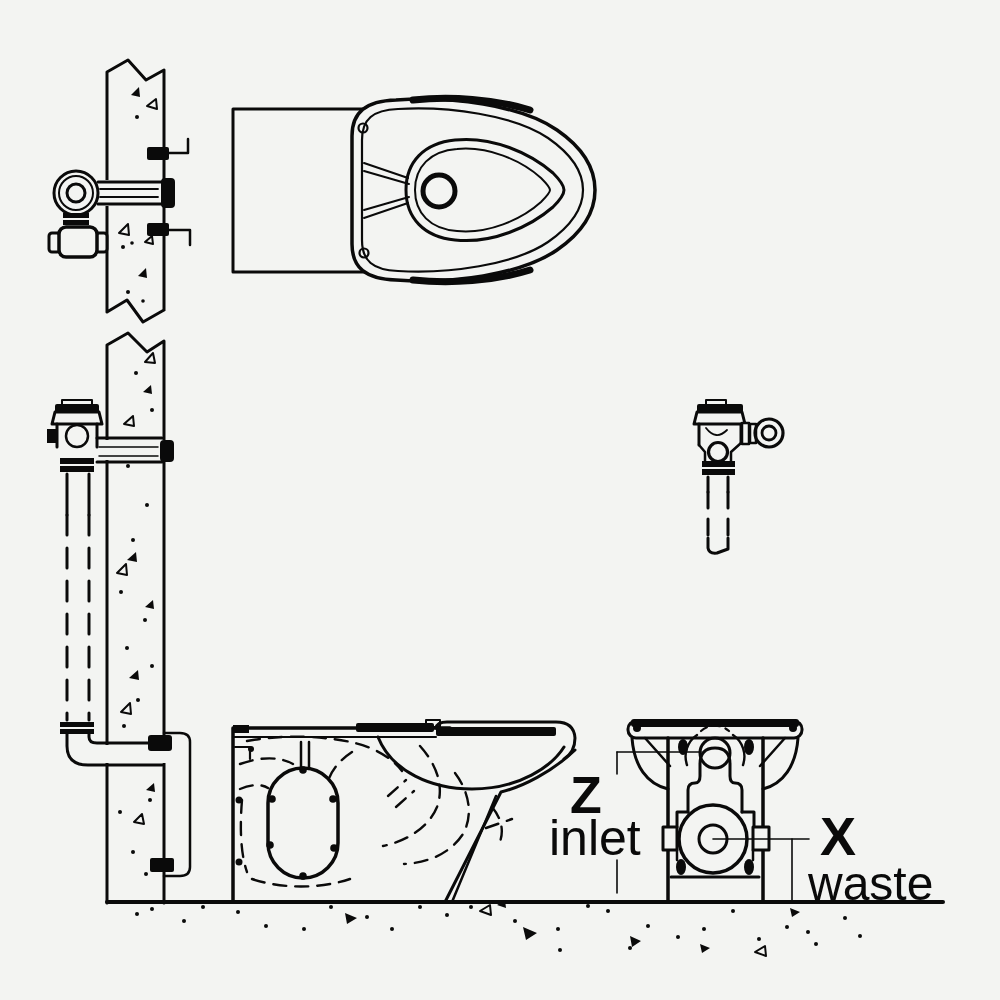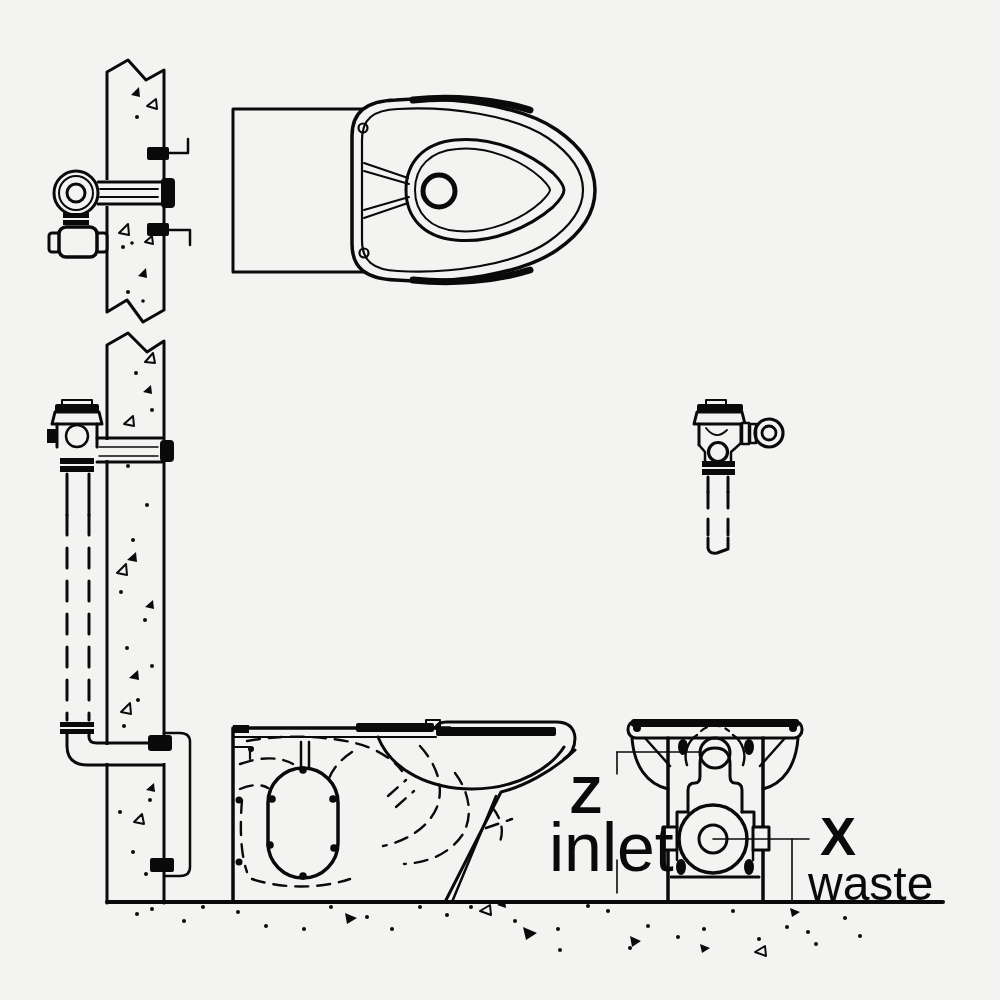--- a/index.html
+++ b/index.html
@@ -5,21 +5,21 @@
   html,body{margin:0;padding:0;}
   .stage{
     position:relative;width:1000px;height:1000px;
     background:#f3f4f2;overflow:hidden;
     font-family:"Liberation Sans",sans-serif;
   }
   .stage svg{position:absolute;left:0;top:0;}
   .lbl{position:absolute;color:#0a0a0a;line-height:1;white-space:nowrap;}
   .lbl.bold{font-weight:bold;}
   .lbl.z{left:570px;top:769px;font-size:52px;}
-  .lbl.inlet{left:549px;top:813px;font-size:68px;}
+  .lbl.inlet{left:549px;top:813px;font-size:50px;}
   .lbl.x{left:820px;top:809px;font-size:54px;}
   .lbl.waste{left:808px;top:860px;font-size:48px;text-align:center;}
 </style>
 </head>
 <body>
 
 <div class="stage">
 <svg width="1000" height="1000" viewBox="0 0 1000 1000" fill="none" stroke="#0a0a0a" stroke-linecap="round" stroke-linejoin="round">
 
   <g>

